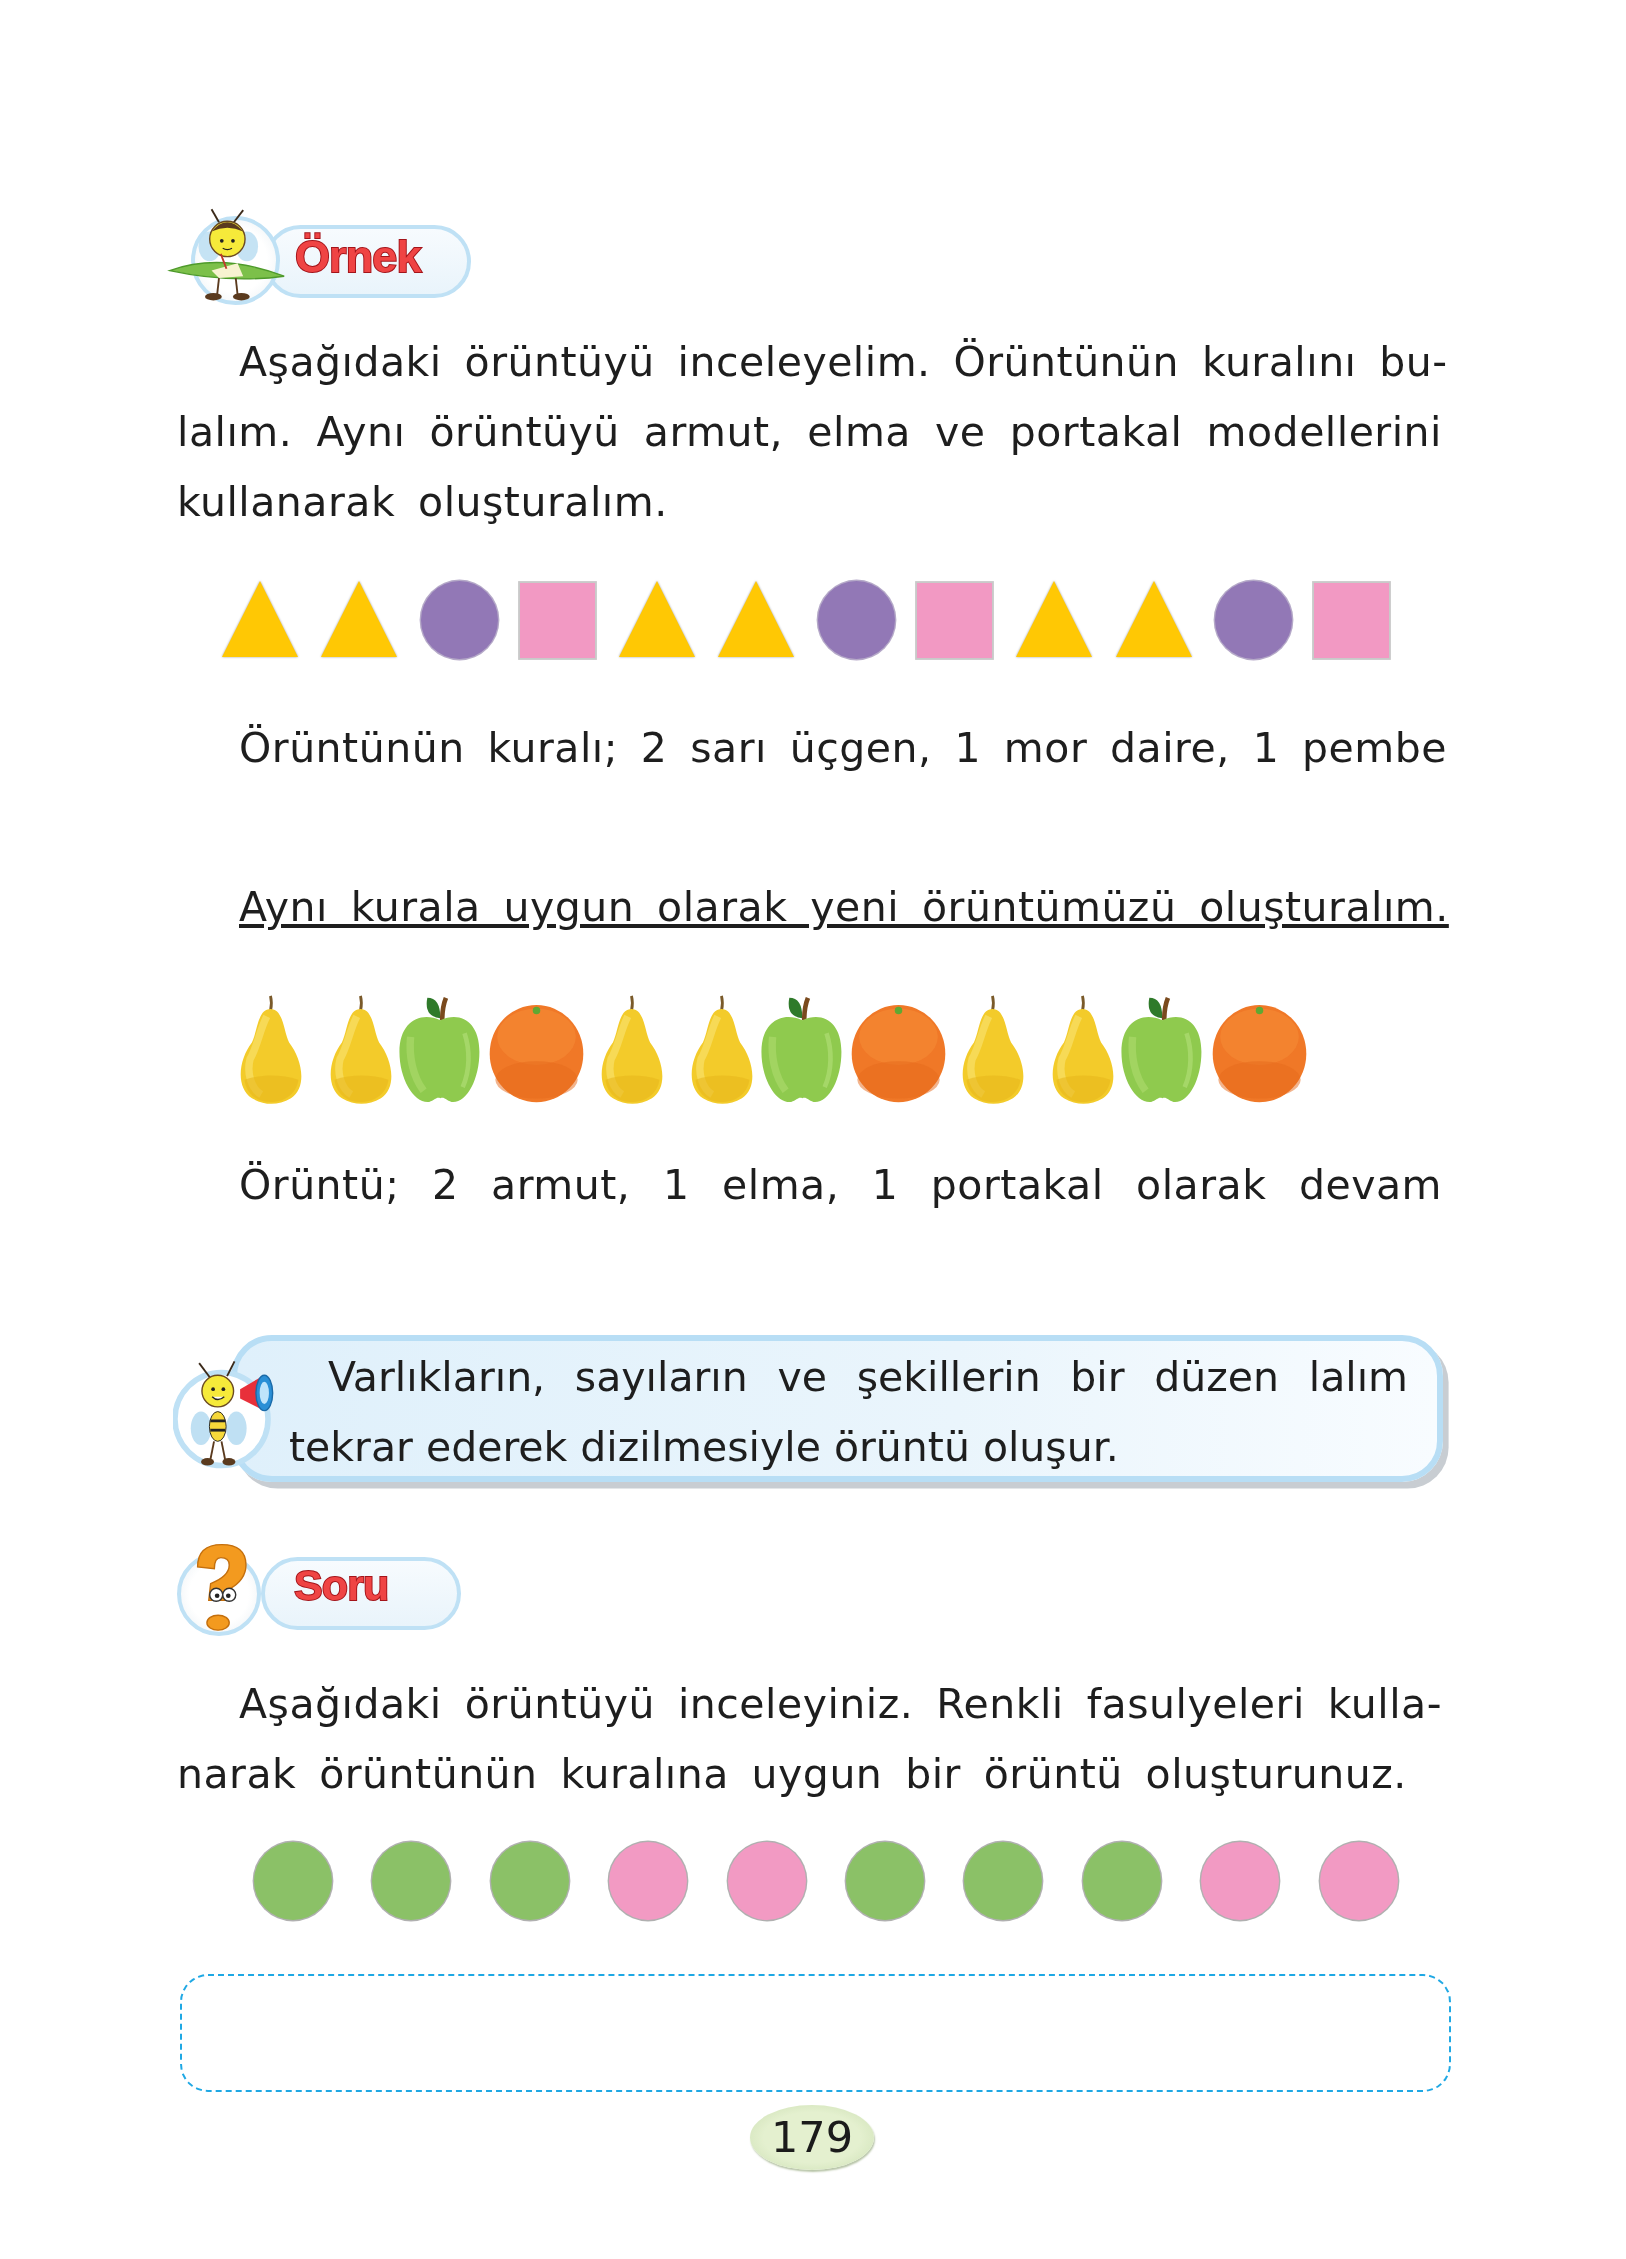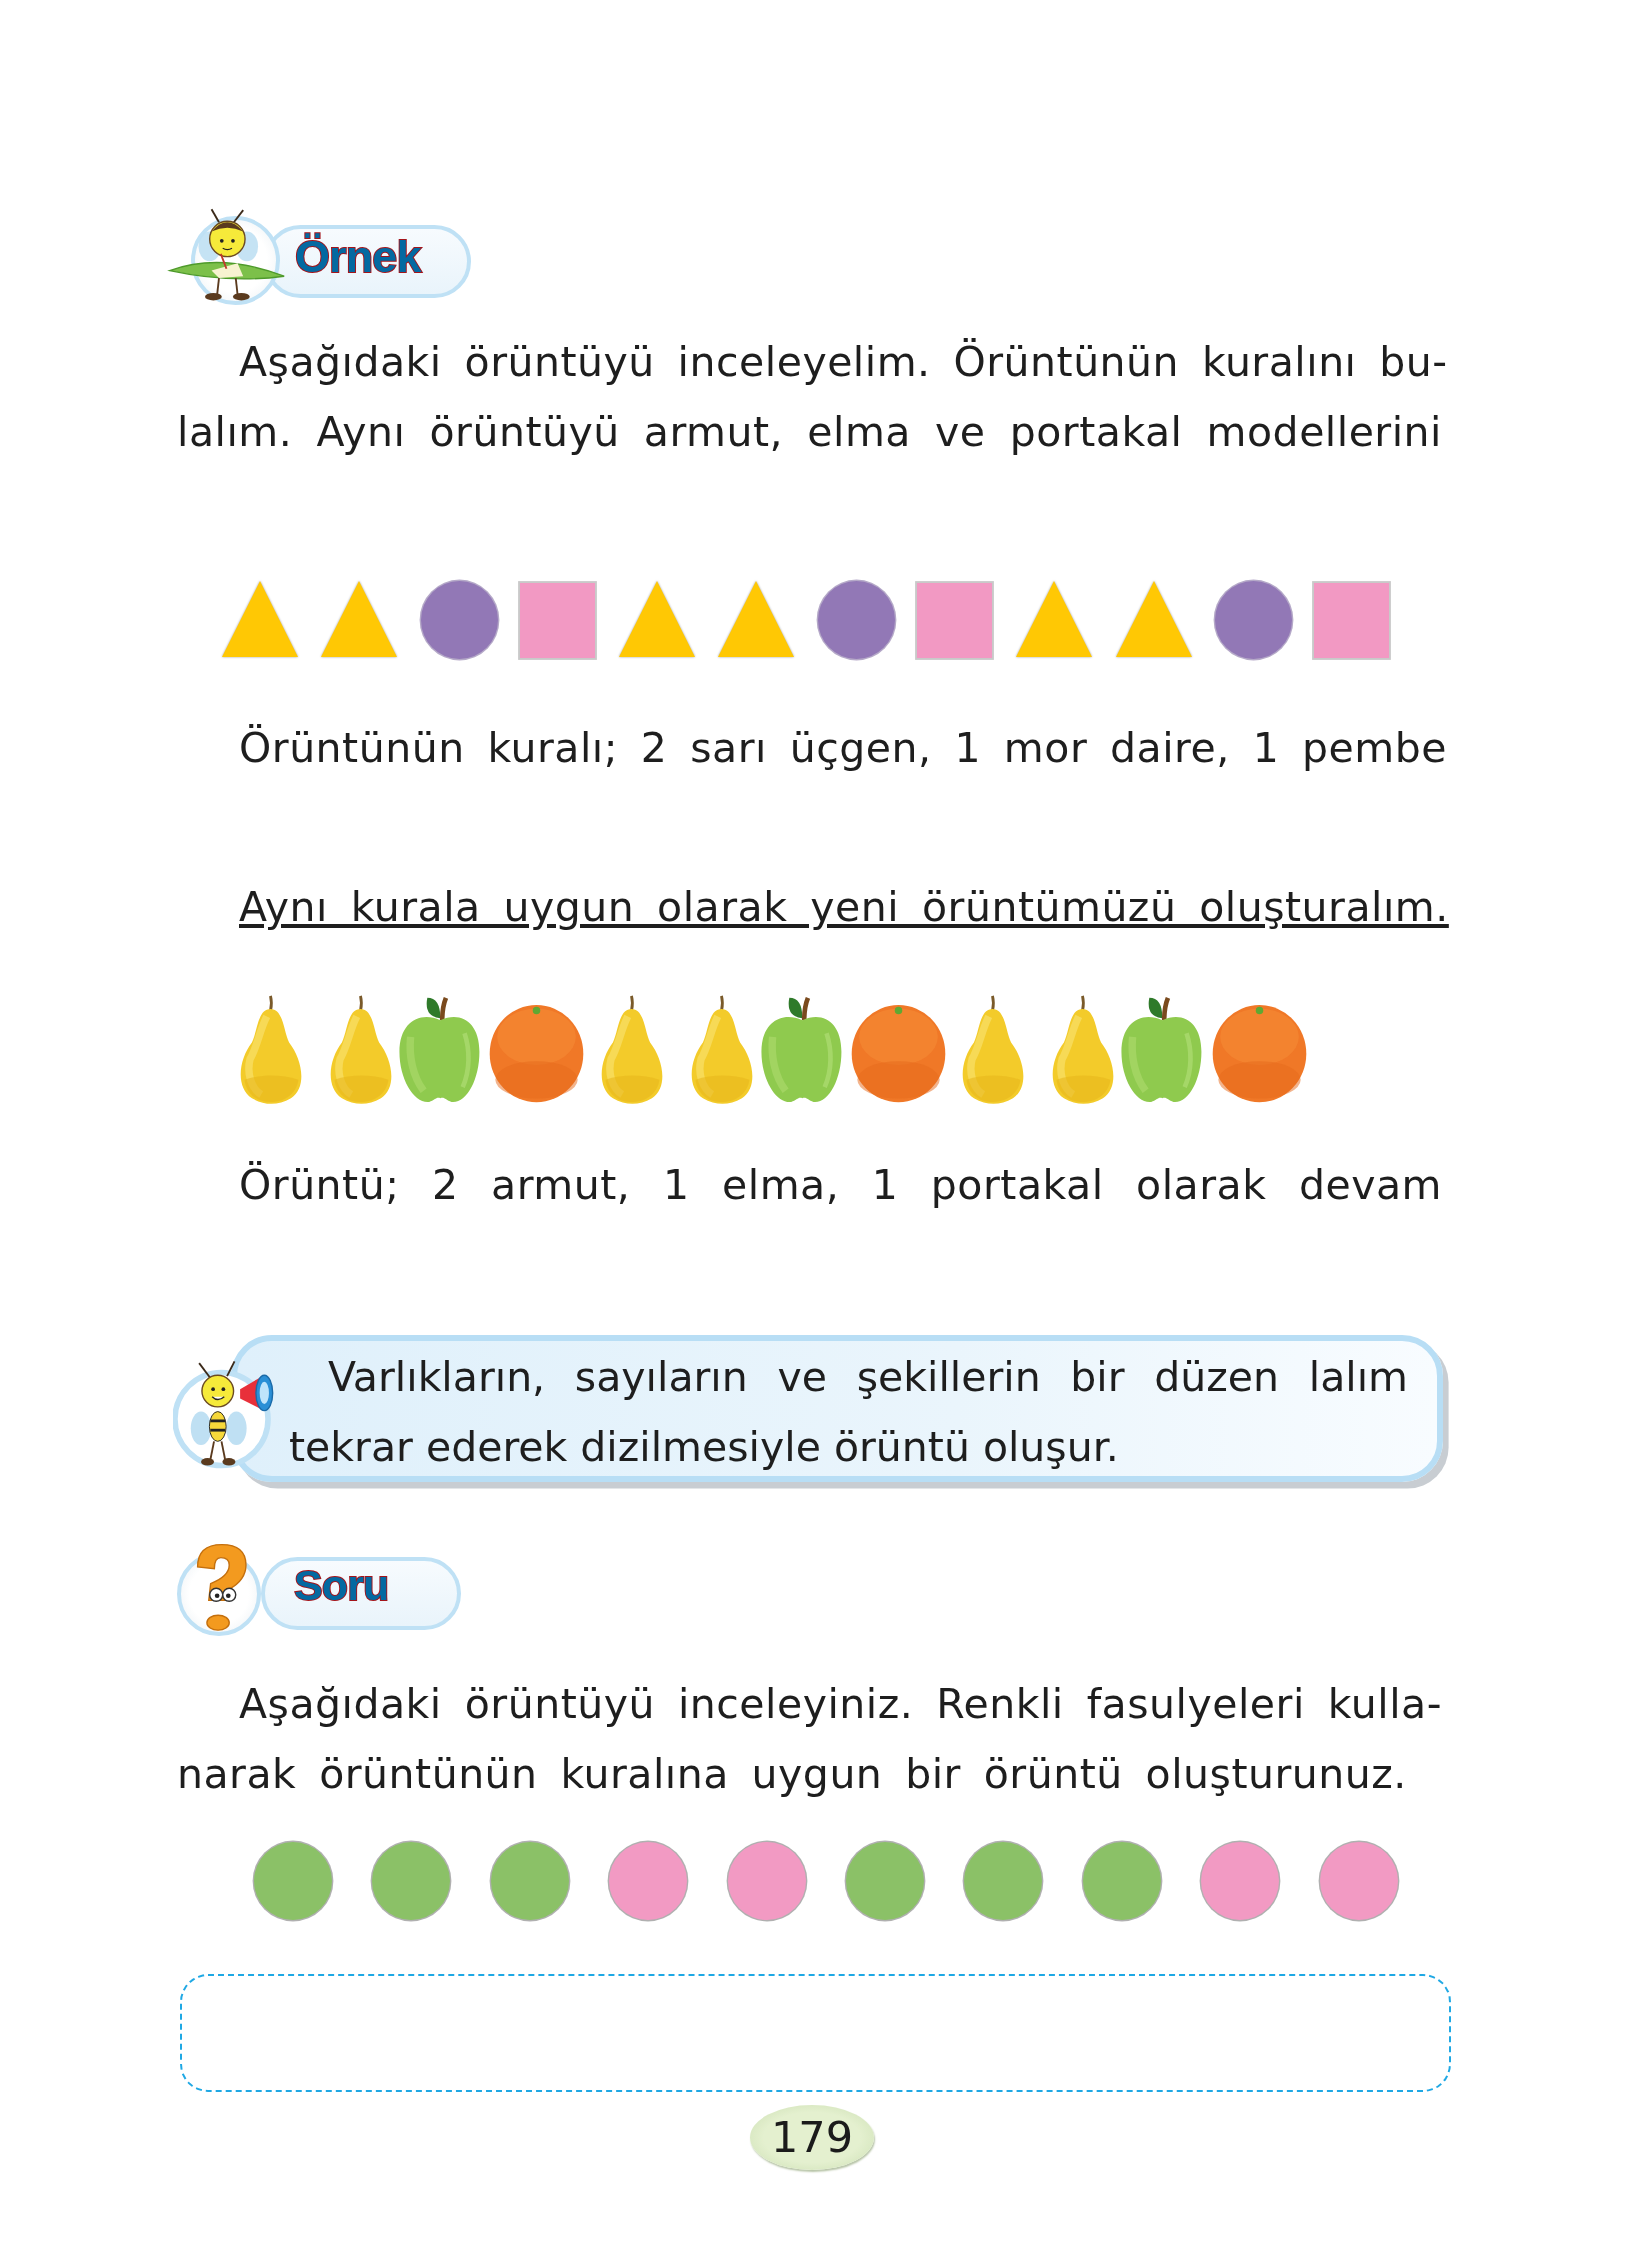--- a/index.html
+++ b/index.html
@@ -8,21 +8,21 @@
 
   
   .badge { position:absolute; height:84px; }
   .badge-pill { position:absolute; left:73px; top:9.3px; height:73px; width:207px;
                 border-radius:37px; border:4.7px solid #bfe1f5;
                 background:linear-gradient(#f7fbfe,#e9f4fb); box-sizing:border-box; }
   .badge-circle { position:absolute; left:0; top:0; width:89px; height:89px; border-radius:50%;
                   border:4.7px solid #bfe1f5; background:radial-gradient(#ffffff 55%, #e8eef2);
                   box-sizing:border-box; overflow:visible; }
   .badge-label { position:absolute; left:104px; top:15px; font-family:"Liberation Sans", sans-serif;
-                 font-weight:bold; font-size:45px; color:#0369a1; letter-spacing:-0.9px;
+                 font-weight:bold; font-size:45px; color:#ef4444; letter-spacing:-0.9px;
                  -webkit-text-stroke:1.9px #a3141a; paint-order:stroke fill; }
 
   
   .para { position:absolute; left:177px; width:1265px; font-size:41px; line-height:70px;
           text-align:justify; text-align-last:left; word-spacing:9.3px; letter-spacing:0.5px;
           font-family:"DejaVu Sans", sans-serif; font-weight:normal; }
   .para .indent { display:inline-block; width:62px; }
   .line { display:block; white-space:nowrap; text-align:justify; text-align-last:justify; }
   .line.last { text-align-last:left; }
 
@@ -85,20 +85,21 @@
       <ellipse cx="52" cy="96" rx="9" ry="4" fill="#5a3a1e"></ellipse>
       <ellipse cx="82" cy="96" rx="9" ry="4" fill="#5a3a1e"></ellipse>
     </svg>
   </div>
   <div class="badge-label">Örnek</div>
 </div>
 
 <div class="para" style="top:327px;">
   <span class="line"><span class="indent"></span><span>Aşağıdaki örüntüyü inceleyelim. Örüntünün kuralını bu-</span></span>
   <span class="line">lalım. Aynı örüntüyü armut, elma ve portakal modellerini</span>
+  <span class="line last">kullanarak oluşturalım.</span>
 </div>
 
 <div class="shape-row" id="shapeRow">
     <div class="shape tri" style="border-bottom-color: rgb(255, 200, 4); left: 0px;"></div>
     <div class="shape tri" style="border-bottom-color: rgb(255, 200, 4); left: 99px;"></div>
     <div class="shape circ" style="background: rgb(146, 120, 182); left: 199px;"></div>
     <div class="shape sq" style="background: rgb(242, 153, 195); top: 1.9px; left: 298px;"></div>
     <div class="shape tri" style="border-bottom-color: rgb(255, 200, 4); left: 397px;"></div>
     <div class="shape tri" style="border-bottom-color: rgb(255, 200, 4); left: 496px;"></div>
     <div class="shape circ" style="background: rgb(146, 120, 182); left: 596px;"></div>

